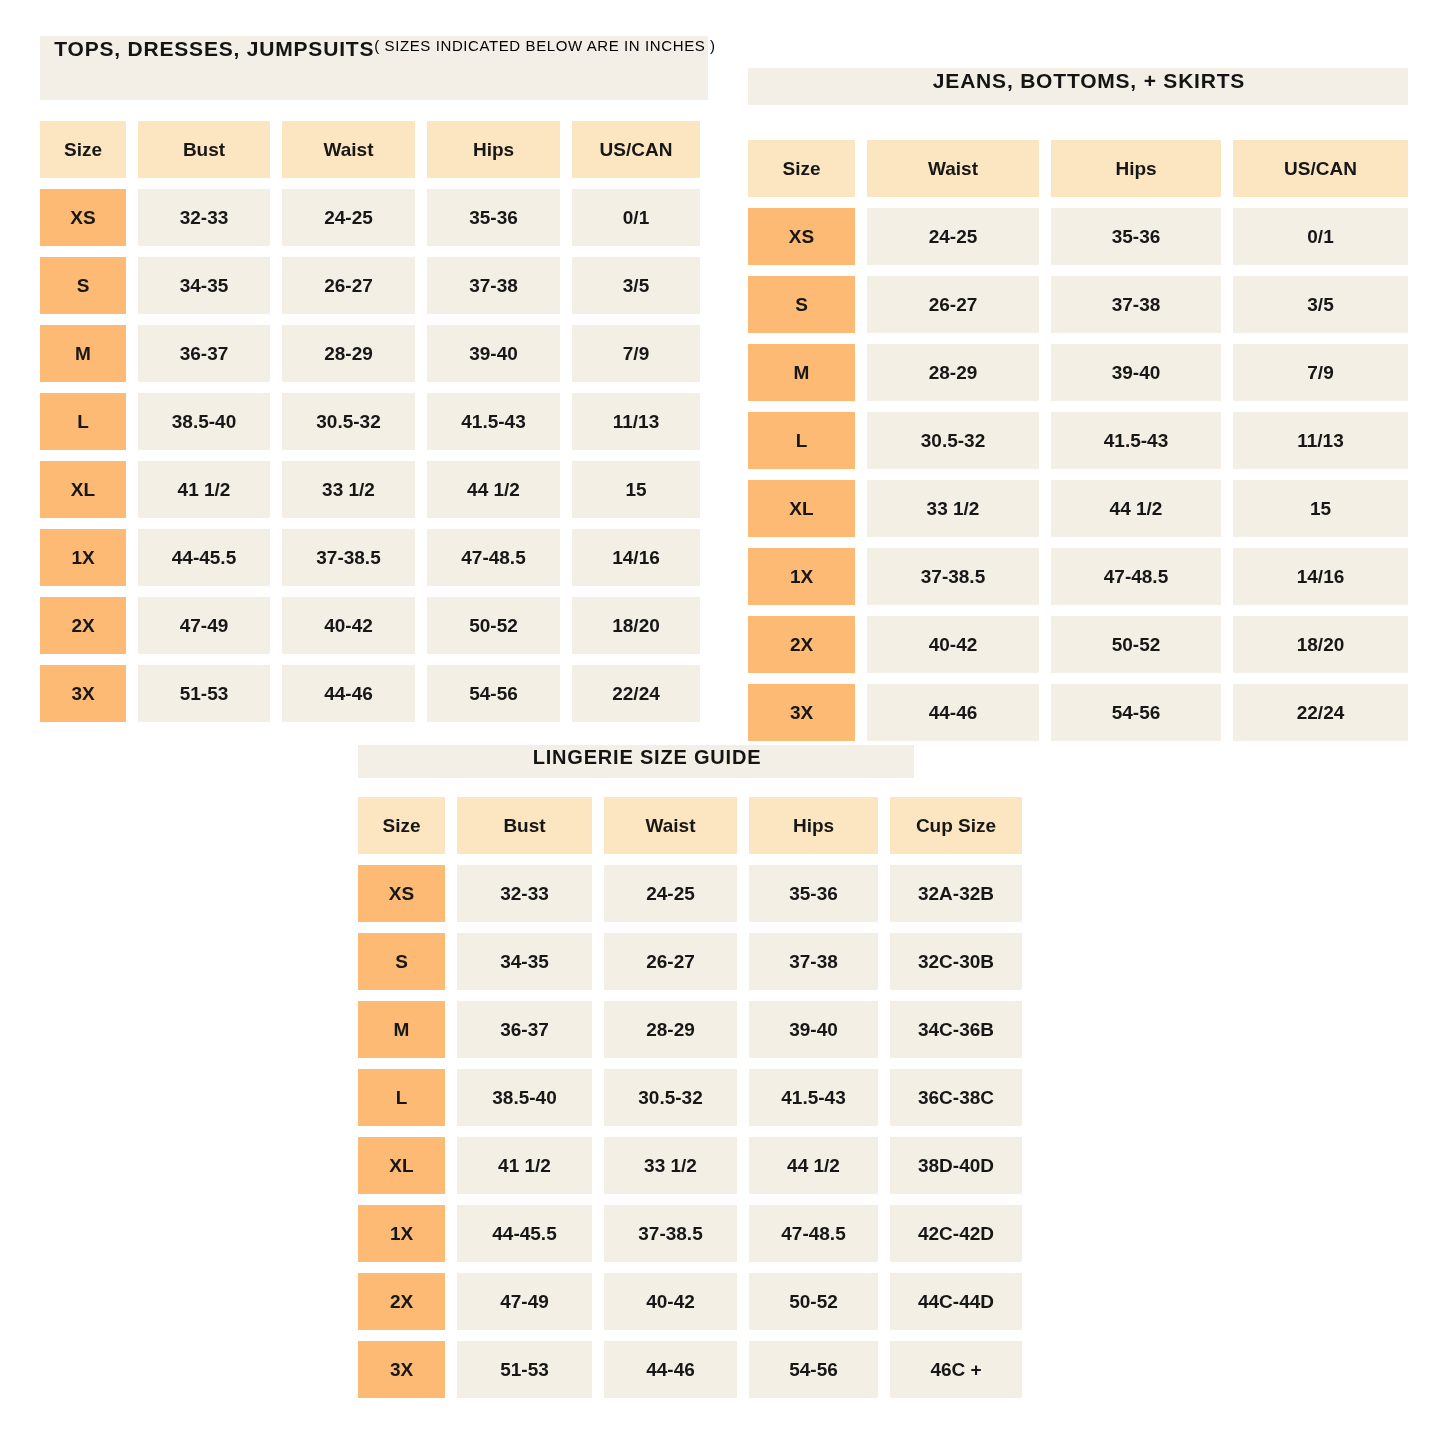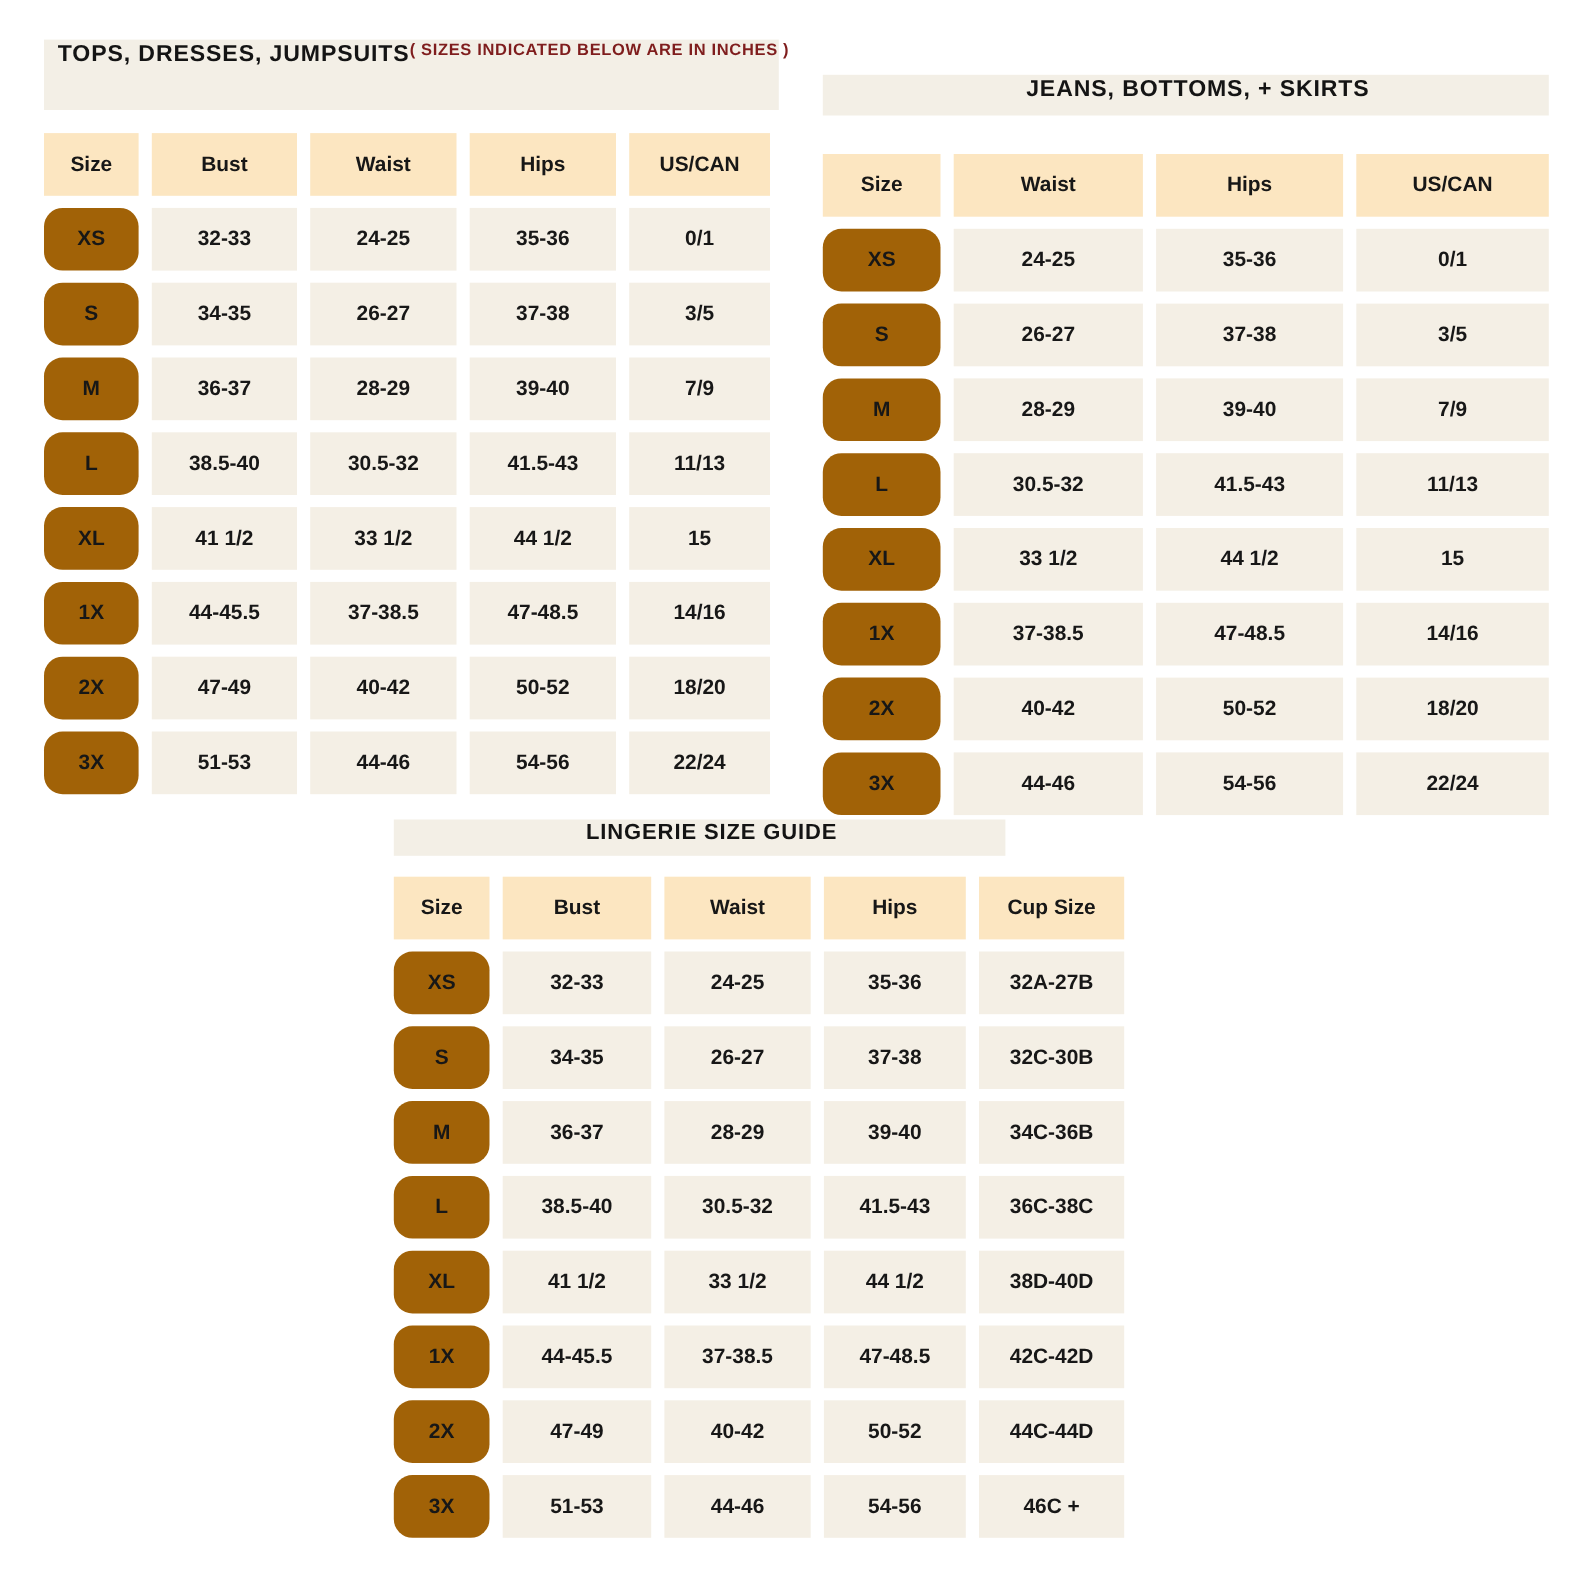--- a/index.html
+++ b/index.html
@@ -30,24 +30,24 @@
   }
   .title-line {
     font-weight: 800;
     font-size: 21px;
     letter-spacing: 0.8px;
     color: #141414;
     line-height: 1.25;
     white-space: nowrap;
   }
   .subtitle-line {
-    font-weight: 700;
+    font-weight: 400;
     font-size: 15px;
     letter-spacing: 0.6px;
-    color: #7f1d1d;
+    color: #000000;
     line-height: 1.3;
     white-space: nowrap;
   }
   .subtitle-line:empty { display: none; }
   #table-tops .title-bar { height: 64px; margin-bottom: 21px; }
   #table-jeans .title-bar { height: 37px; margin-bottom: 35px; }
   #table-lingerie .title-bar { height: 33px; margin-bottom: 19px; }
   #table-lingerie .title-line { font-size: 20px; }
 
   .grid {
@@ -63,21 +63,21 @@
     height: 57px;
     display: flex;
     align-items: center;
     justify-content: center;
     font-weight: 700;
     font-size: 19px;
     color: #171717;
     white-space: nowrap;
   }
   .cell.head { background: #fce6c1; }
-  .cell.size { background: #a16207; border-radius: 17px; }
+  .cell.size { background: #fdba74; }
   .cell.data { background: #f4efe5; }
 </style>
 </head>
 <body>
 
 <div class="canvas">
 
   <section class="size-table" id="table-tops" style="left:40px; top:36px; width:668px;">
     <header class="title-bar">
       <div class="title-line">TOPS, DRESSES, JUMPSUITS</div>
@@ -185,21 +185,21 @@
     <div class="grid">
         <div class="cell head">Size</div>
         <div class="cell head">Bust</div>
         <div class="cell head">Waist</div>
         <div class="cell head">Hips</div>
         <div class="cell head">Cup Size</div>
         <div class="cell size">XS</div>
         <div class="cell data">32-33</div>
         <div class="cell data">24-25</div>
         <div class="cell data">35-36</div>
-        <div class="cell data">32A-27B</div>
+        <div class="cell data">32A-32B</div>
         <div class="cell size">S</div>
         <div class="cell data">34-35</div>
         <div class="cell data">26-27</div>
         <div class="cell data">37-38</div>
         <div class="cell data">32C-30B</div>
         <div class="cell size">M</div>
         <div class="cell data">36-37</div>
         <div class="cell data">28-29</div>
         <div class="cell data">39-40</div>
         <div class="cell data">34C-36B</div>

